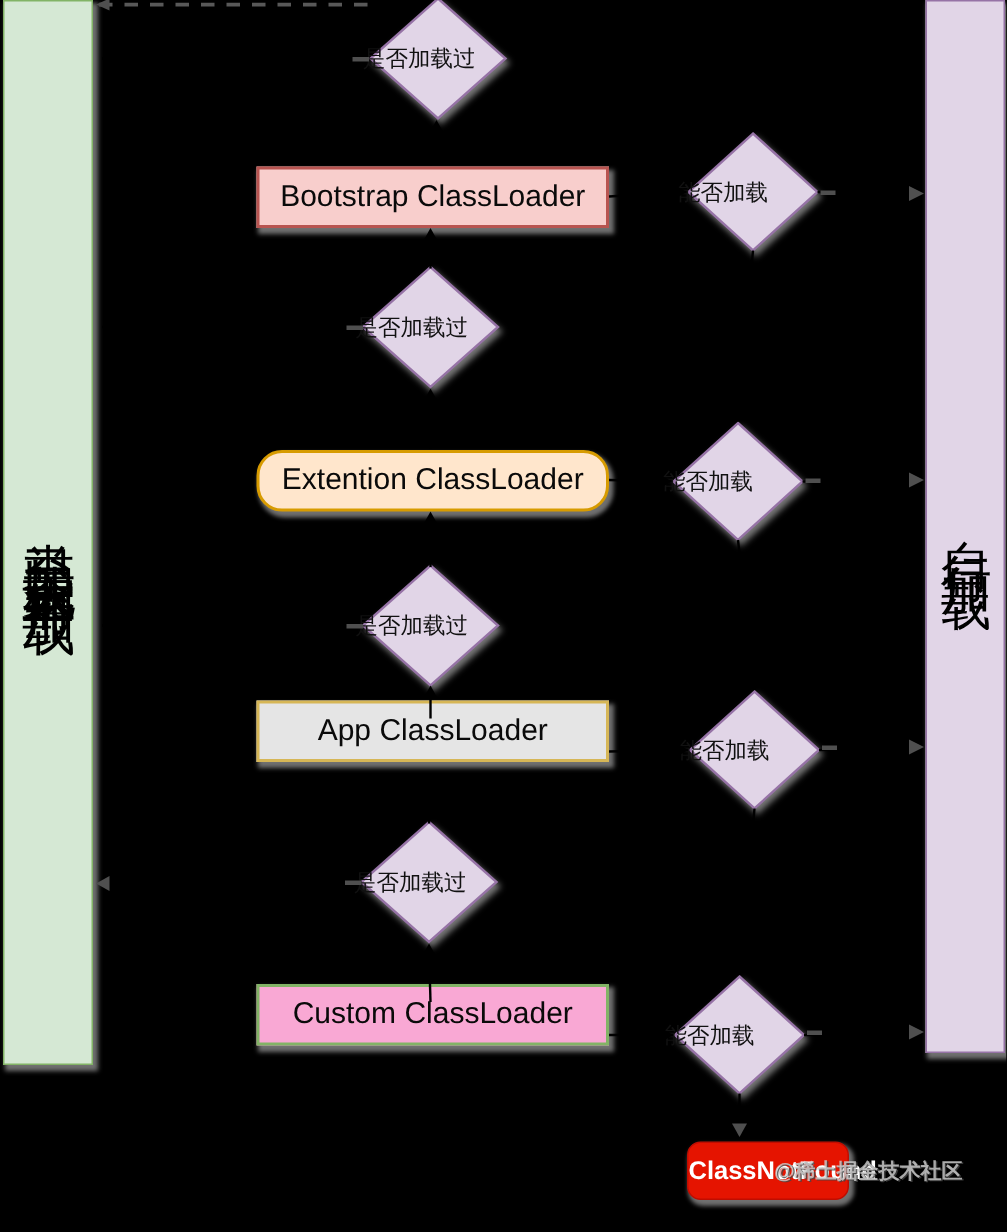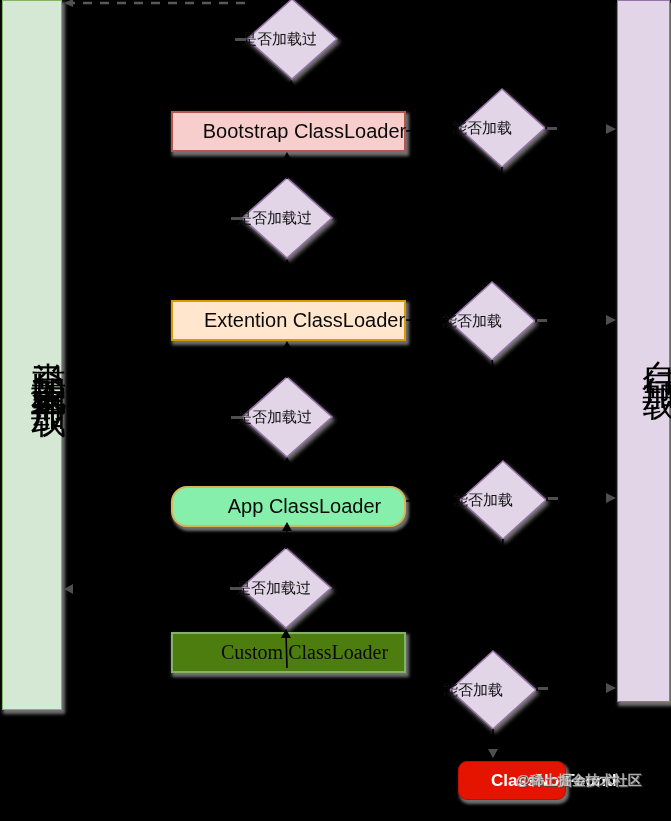--- a/index.html
+++ b/index.html
@@ -2,21 +2,21 @@
 <html><head>
 <meta charset="utf-8">
 <style>
   html,body{margin:0;padding:0;background:#000;}
   .canvas{
     position:relative;width:671px;height:821px;overflow:hidden;
     font-family:"Liberation Sans","DejaVu Sans",sans-serif;
     background:#000;
   }
   .abs{position:absolute;box-sizing:border-box;}
-  .shadowed{box-shadow:2px 3px 3px 1px rgba(150,150,150,0.75);padding-left:32px;}
+  .shadowed{box-shadow:2px 3px 3px 1px rgba(150,150,150,0.75);}
   
   .side-panel{
     display:flex;align-items:center;justify-content:center;
     border:1px solid;z-index:2;
   }
   .v-text{
     writing-mode:vertical-rl;text-orientation:upright;
     color:#000;text-align:center;
   }
   .left-panel{left:2px;top:0;width:60px;height:710px;}
@@ -82,27 +82,27 @@
     <span class="v-text">类已加载无需再加载</span>
   </div>
 
   <div class="abs side-panel right-panel shadowed" style="background-color: rgb(225, 213, 231); border-color: rgb(150, 115, 166);">
     <span class="v-text">自行加载</span>
   </div>
 
   <div class="abs loader-box shadowed" style="top: 111px; background-color: rgb(248, 206, 204); border-color: rgb(184, 84, 80);">
     <span>Bootstrap ClassLoader</span>
   </div>
-  <div class="abs loader-box shadowed" style="top: 300px; background-color: rgb(255, 230, 204); border-color: rgb(215, 155, 0);">
+  <div class="abs loader-box shadowed" style="top: 300px; background-color: rgb(255, 230, 204); border-color: rgb(215, 155, 0); border-radius: 17px;">
     <span>Extention ClassLoader</span>
   </div>
-  <div class="abs loader-box shadowed" style="top: 486px; background-color: #86efac; border-color: rgb(214, 182, 86); border-radius: 16px;">
+  <div class="abs loader-box shadowed" style="top: 467px; background-color: #e5e5e5; border-color: rgb(214, 182, 86);">
     <span>App ClassLoader</span>
   </div>
-  <div class="abs loader-box shadowed" style="top: 632px; background-color: #4d7c0f; border-color: rgb(130, 179, 102); font-family: Liberation Serif, serif;">
+  <div class="abs loader-box shadowed" style="top: 656px; background-color: #f9a8d4; border-color: rgb(130, 179, 102);">
     <span>Custom ClassLoader</span>
   </div>
 
   <div class="abs diamond-label" style="left:242px;top:30px;">是否加载过</div>
   <div class="abs diamond-label" style="left:237px;top:209px;">是否加载过</div>
   <div class="abs diamond-label" style="left:237px;top:408px;">是否加载过</div>
   <div class="abs diamond-label" style="left:236px;top:579px;">是否加载过</div>
 
   <div class="abs diamond-label" style="left:452px;top:119px;">能否加载</div>
   <div class="abs diamond-label" style="left:442px;top:312px;">能否加载</div>

